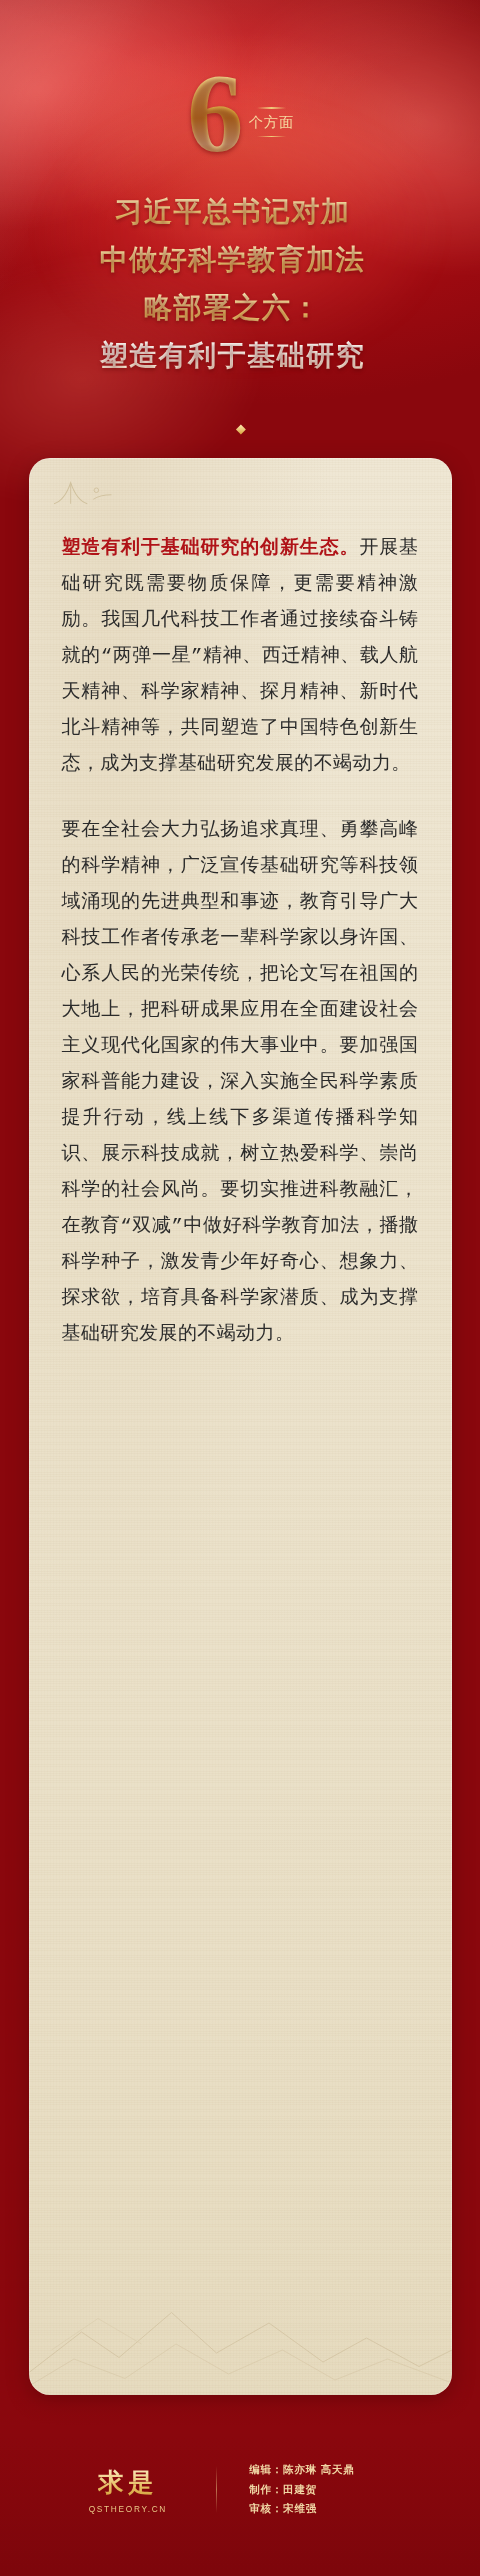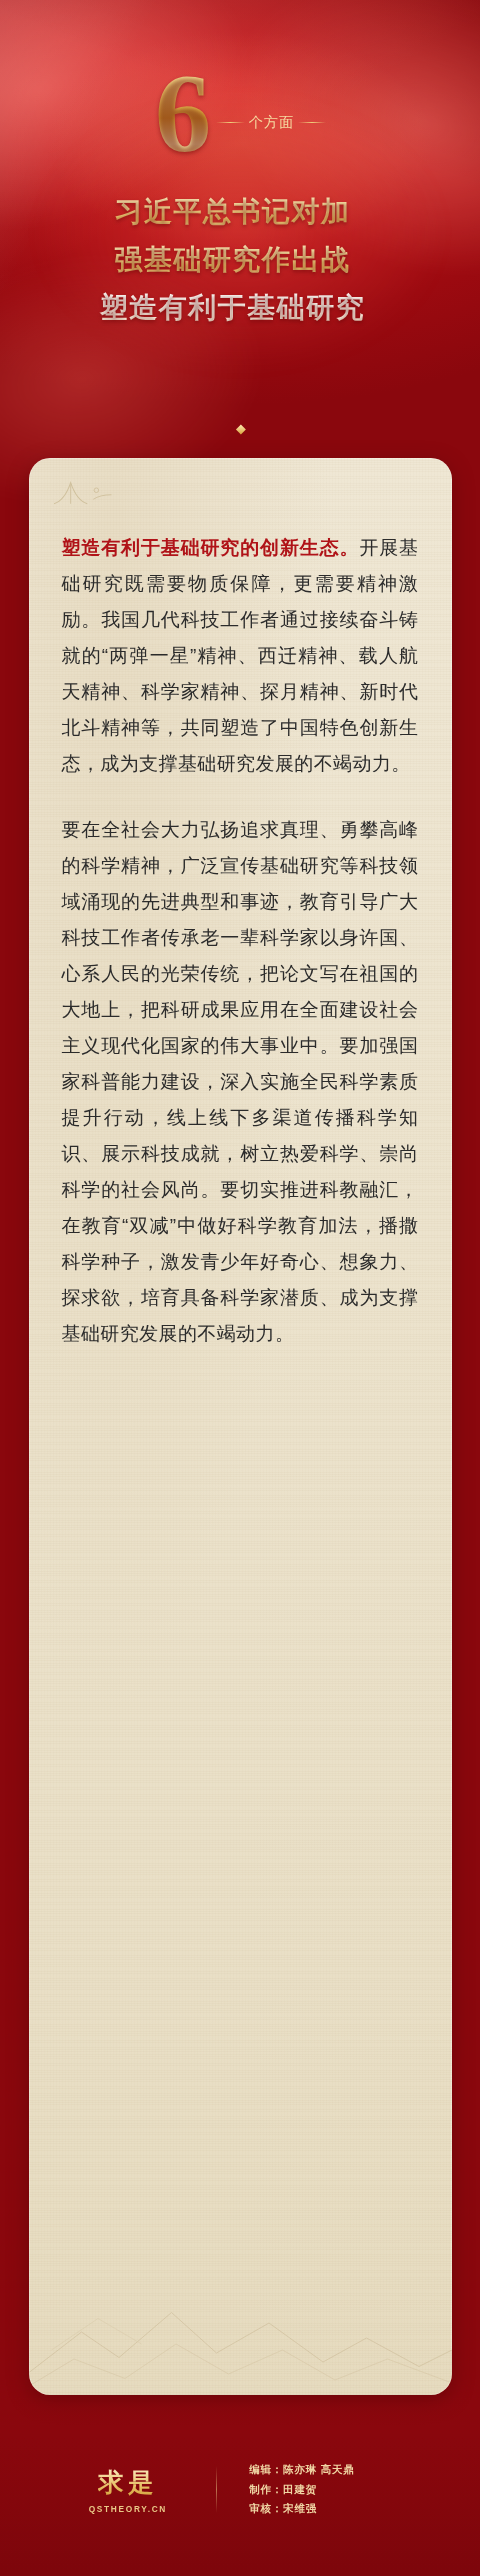--- a/index.html
+++ b/index.html
@@ -79,21 +79,21 @@
     line-height: 1;
     background: linear-gradient(180deg, #fff4c4 0%, #f3d071 28%, #d9a233 55%, #f6e0a0 78%, #c88d24 100%);
     -webkit-background-clip: text;
     background-clip: text;
     color: transparent;
     text-shadow: 0 2.3px 4.5px rgba(90,0,0,.45);
     letter-spacing: -2.3px;
   }
   .numside {
     display: flex;
-    flex-direction: row;
+    flex-direction: column;
     align-items: center;
     gap: 3.8px;
     padding-top: 19.5px;
   }
   .numside .ln {
     width: 28.5px; height: 1.5px;
     background: linear-gradient(90deg, rgba(246,214,140,0), #f0cd7c, rgba(246,214,140,0));
   }
   .numside .txt {
     font-family: "Liberation Serif", serif;
@@ -185,21 +185,21 @@
     left: 0; right: 0; bottom: 0;
     height: 135px;
     opacity: .45;
     pointer-events: none;
   }
   .card-body {
     position: relative;
     padding: 72px 33px 30px 33px;
   }
   .para {
-    font-family: Liberation Sans, sans-serif;
+    font-family: Liberation Mono, monospace;
     font-size: 19px;
     line-height: 36px;
     color: #2b2b2b;
     text-align: justify;
     letter-spacing: 0.4px;
     margin-bottom: 30px;
   }
   .para .hl {
     color: #b01318;
     font-weight: bold;
@@ -237,21 +237,20 @@
     background: linear-gradient(180deg, #fff3cf, #e7bf66 60%, #cf9c33);
     -webkit-background-clip: text;
     background-clip: text;
     color: transparent;
   }
   .logo .en {
     font-family: "Liberation Sans", sans-serif;
     font-size: 8.3px;
     letter-spacing: 1.7px;
     color: #e9c887;
-    font-weight: bold;
   }
   .vline {
     width: 0.8px; height: 47px;
     background: linear-gradient(180deg, rgba(233,200,135,0), rgba(233,200,135,.55), rgba(233,200,135,0));
   }
   .credits {
     font-family: "Liberation Sans", sans-serif;
     font-size: 10.5px;
     line-height: 19.5px;
     color: #f0d6a4;
@@ -276,21 +275,22 @@
     <div class="bignum">6</div>
     <div class="numside">
       <div class="ln"></div>
       <div class="txt">个方面</div>
       <div class="ln"></div>
     </div>
   </div>
 
   <div class="headline">
     <div class="l">习近平总书记对加</div>
-    <div class="l">强基础研究作出战</div>
+    <div class="l">中做好科学教育加法</div>
+    <div class="l">略部署之六：</div>
     <div class="l white">塑造有利于基础研究</div>
   </div>
 
   <div class="divider">
     <div class="bar"></div>
     <div class="dia"></div>
     <div class="bar"></div>
   </div>
 
   <div class="card">

